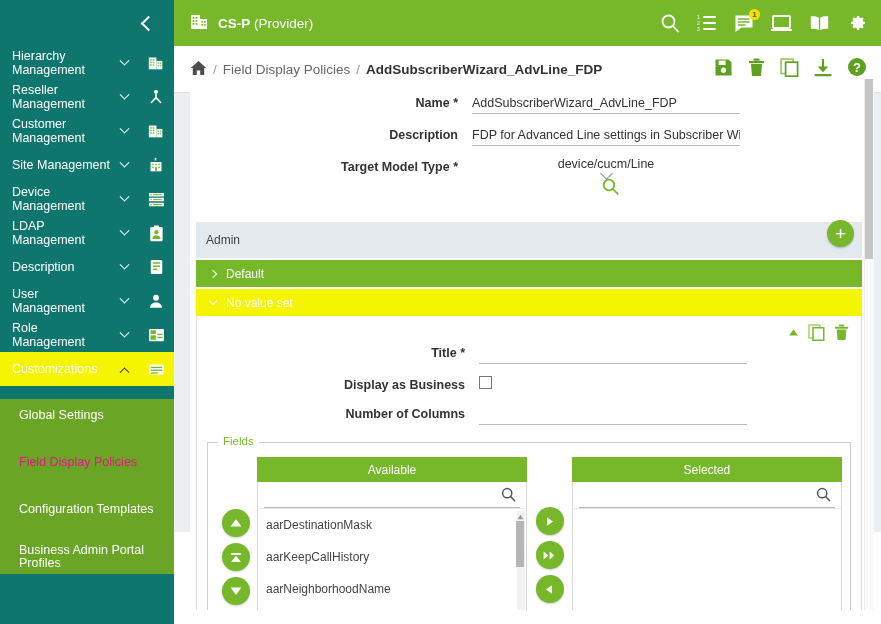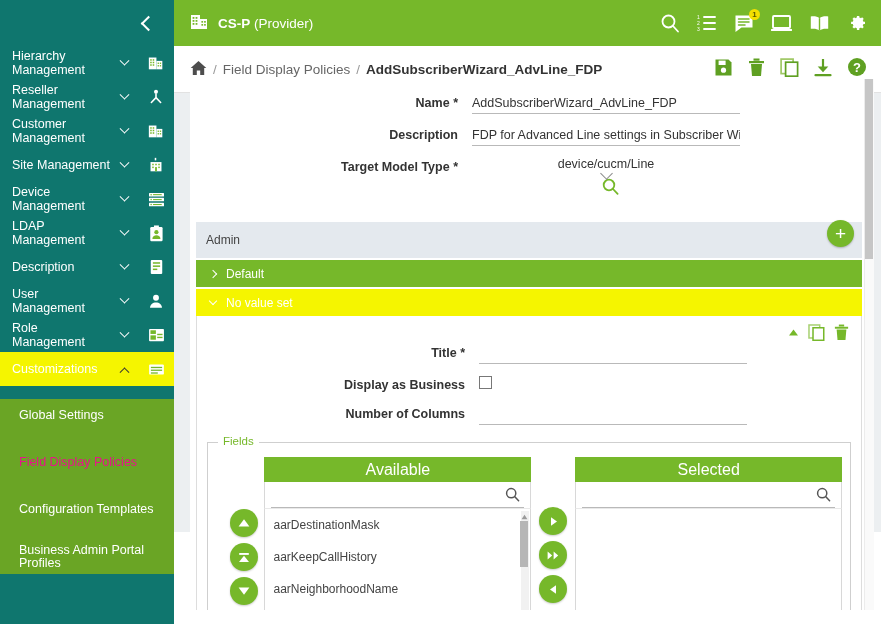--- a/index.html
+++ b/index.html
@@ -186,40 +186,40 @@
   }
   .grp-tools {
     display: flex; align-items: center; justify-content: flex-end;
     gap: 9px; padding: 2px 12px 2px 0;
   }
   .grp-tools .gt { cursor: pointer; display: flex; }
 
   .fieldset {
     margin: 17px 10px 0 10px;
     border: 1px solid #cfcfcf;
-    padding: 10px 8px 8px 16px;
+    padding: 10px 8px 8px 8px;
     position: relative;
   }
   .fs-legend {
     position: absolute; top: -8px; left: 10px;
     background: #fff; padding: 0 5px;
     font-size: 11.5px; color: #76b82a;
   }
   .dual { display: flex; align-items: flex-start; padding-top: 4px; }
   .ordbtns { width: 44px; padding-top: 52px; display: flex; flex-direction: column; gap: 6px; align-items: center; }
   .rbtn {
     width: 28px; height: 28px; border-radius: 50%;
     background: #76b82a; display: flex; align-items: center; justify-content: center;
     cursor: pointer; box-shadow: 0 1px 2px rgba(0,0,0,.2);
   }
   .listcol { width: 290px; }
   .lhead {
     background: #76b82a; color: #fff;
     height: 25px; display: flex; align-items: center; justify-content: center;
-    font-size: 16px;
+    font-size: 12px;
   }
   .lsearch {
     position: relative; background: #fff; padding: 5px 6px 0 6px;
     border-left: 1px solid #d8d8d8; border-right: 1px solid #d8d8d8;
   }
   .lsearch input {
     width: 100%; border: 0; border-bottom: 1px solid #b9b9b9;
     outline: none; font-size: 12px; padding: 2px 20px 3px 2px;
     font-family: "Liberation Sans", sans-serif; background: transparent;
   }

